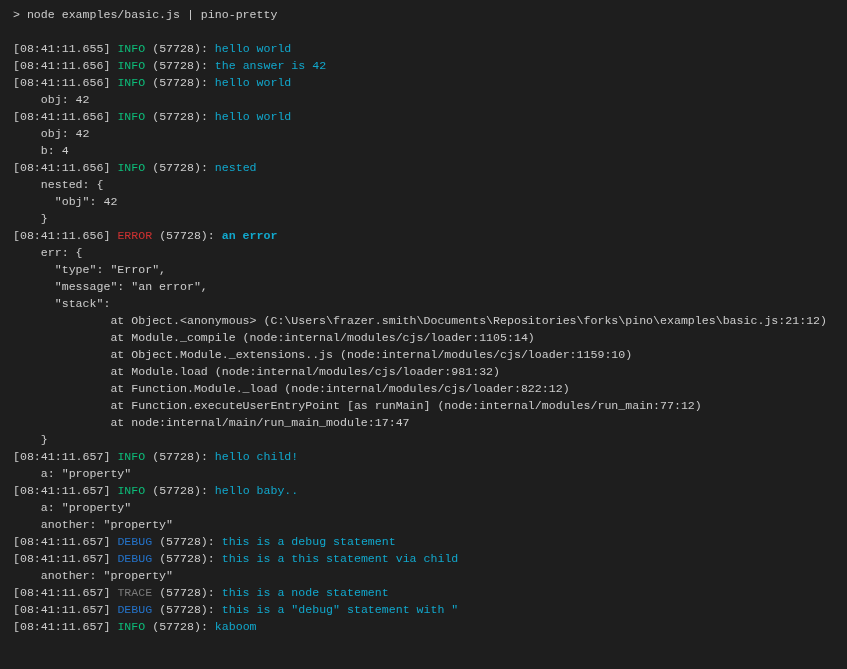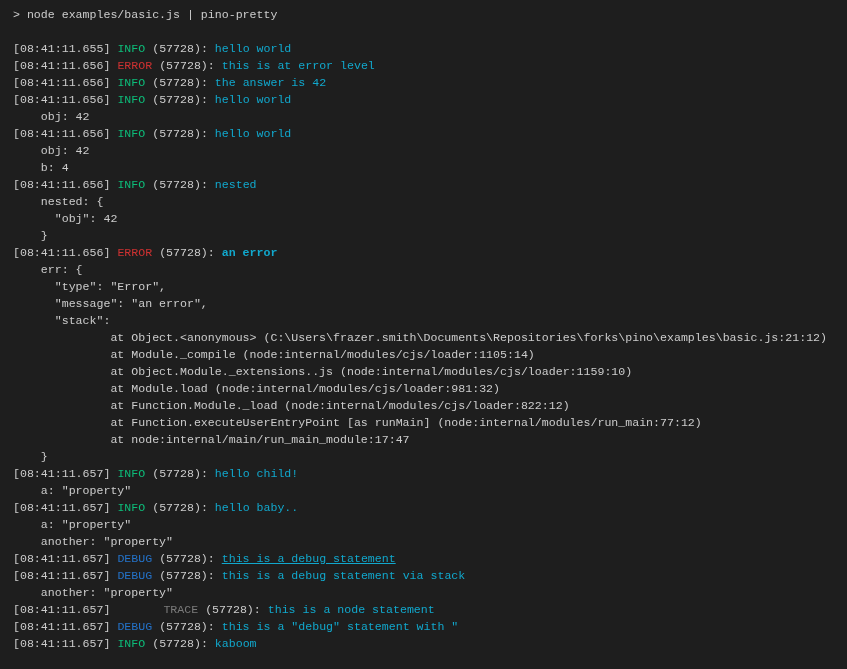--- a/index.html
+++ b/index.html
@@ -25,21 +25,20 @@
   }
 </style>
 </head>
 <body>
 
 <div class="terminal">
   <div>
       <div class="line"><span style="color: rgb(204, 204, 204);">&gt; node examples/basic.js | pino-pretty</span></div>
       <div class="line"></div>
       <div class="line"><span style="color: rgb(204, 204, 204);">[08:41:11.655] </span><span style="color: rgb(13, 188, 121);">INFO</span><span style="color: rgb(204, 204, 204);"> (57728): </span><span style="color: rgb(17, 168, 205);">hello world</span></div>
-      <div class="line"><span style="color: rgb(204, 204, 204);">[08:41:11.656] </span><span style="color: rgb(205, 49, 49);">ERROR</span><span style="color: rgb(204, 204, 204);"> (57728): </span><span style="color: rgb(17, 168, 205);">this is at error level</span></div>
       <div class="line"><span style="color: rgb(204, 204, 204);">[08:41:11.656] </span><span style="color: rgb(13, 188, 121);">INFO</span><span style="color: rgb(204, 204, 204);"> (57728): </span><span style="color: rgb(17, 168, 205);">the answer is 42</span></div>
       <div class="line"><span style="color: rgb(204, 204, 204);">[08:41:11.656] </span><span style="color: rgb(13, 188, 121);">INFO</span><span style="color: rgb(204, 204, 204);"> (57728): </span><span style="color: rgb(17, 168, 205);">hello world</span></div>
       <div class="line"><span style="color: rgb(204, 204, 204);">    obj: 42</span></div>
       <div class="line"><span style="color: rgb(204, 204, 204);">[08:41:11.656] </span><span style="color: rgb(13, 188, 121);">INFO</span><span style="color: rgb(204, 204, 204);"> (57728): </span><span style="color: rgb(17, 168, 205);">hello world</span></div>
       <div class="line"><span style="color: rgb(204, 204, 204);">    obj: 42</span></div>
       <div class="line"><span style="color: rgb(204, 204, 204);">    b: 4</span></div>
       <div class="line"><span style="color: rgb(204, 204, 204);">[08:41:11.656] </span><span style="color: rgb(13, 188, 121);">INFO</span><span style="color: rgb(204, 204, 204);"> (57728): </span><span style="color: rgb(17, 168, 205);">nested</span></div>
       <div class="line"><span style="color: rgb(204, 204, 204);">    nested: {</span></div>
       <div class="line"><span style="color: rgb(204, 204, 204);">      "obj": 42</span></div>
       <div class="line"><span style="color: rgb(204, 204, 204);">    }</span></div>
@@ -54,20 +53,20 @@
       <div class="line"><span style="color: rgb(204, 204, 204);">              at Module.load (node:internal/modules/cjs/loader:981:32)</span></div>
       <div class="line"><span style="color: rgb(204, 204, 204); text-align: right;">              at Function.Module._load (node:internal/modules/cjs/loader:822:12)</span></div>
       <div class="line"><span style="color: rgb(204, 204, 204);">              at Function.executeUserEntryPoint [as runMain] (node:internal/modules/run_main:77:12)</span></div>
       <div class="line"><span style="color: rgb(204, 204, 204);">              at node:internal/main/run_main_module:17:47</span></div>
       <div class="line"><span style="color: rgb(204, 204, 204);">    }</span></div>
       <div class="line"><span style="color: rgb(204, 204, 204);">[08:41:11.657] </span><span style="color: rgb(13, 188, 121);">INFO</span><span style="color: rgb(204, 204, 204);"> (57728): </span><span style="color: rgb(17, 168, 205);">hello child!</span></div>
       <div class="line"><span style="color: rgb(204, 204, 204);">    a: "property"</span></div>
       <div class="line"><span style="color: rgb(204, 204, 204);">[08:41:11.657] </span><span style="color: rgb(13, 188, 121);">INFO</span><span style="color: rgb(204, 204, 204);"> (57728): </span><span style="color: rgb(17, 168, 205);">hello baby..</span></div>
       <div class="line"><span style="color: rgb(204, 204, 204);">    a: "property"</span></div>
       <div class="line"><span style="color: rgb(204, 204, 204);">    another: "property"</span></div>
-      <div class="line"><span style="color: rgb(204, 204, 204);">[08:41:11.657] </span><span style="color: rgb(36, 114, 200);">DEBUG</span><span style="color: rgb(204, 204, 204);"> (57728): </span><span style="color: rgb(17, 168, 205); text-decoration: underline;">this is a debug statement</span></div>
-      <div class="line"><span style="color: rgb(204, 204, 204);">[08:41:11.657] </span><span style="color: rgb(36, 114, 200);">DEBUG</span><span style="color: rgb(204, 204, 204);"> (57728): </span><span style="color: rgb(17, 168, 205);">this is a debug statement via stack</span></div>
+      <div class="line"><span style="color: rgb(204, 204, 204);">[08:41:11.657] </span><span style="color: rgb(36, 114, 200);">DEBUG</span><span style="color: rgb(204, 204, 204);"> (57728): </span><span style="color: rgb(17, 168, 205);">this is a debug statement</span></div>
+      <div class="line"><span style="color: rgb(204, 204, 204);">[08:41:11.657] </span><span style="color: rgb(36, 114, 200);">DEBUG</span><span style="color: rgb(204, 204, 204);"> (57728): </span><span style="color: rgb(17, 168, 205);">this is a this statement via child</span></div>
       <div class="line"><span style="color: rgb(204, 204, 204);">    another: "property"</span></div>
-      <div class="line"><span style="color: rgb(204, 204, 204);">[08:41:11.657] </span><span style="color: rgb(122, 122, 122); margin-left: 46px;">TRACE</span><span style="color: rgb(204, 204, 204);"> (57728): </span><span style="color: rgb(17, 168, 205);">this is a node statement</span></div>
+      <div class="line"><span style="color: rgb(204, 204, 204);">[08:41:11.657] </span><span style="color: rgb(122, 122, 122);">TRACE</span><span style="color: rgb(204, 204, 204);"> (57728): </span><span style="color: rgb(17, 168, 205);">this is a node statement</span></div>
       <div class="line"><span style="color: rgb(204, 204, 204);">[08:41:11.657] </span><span style="color: rgb(36, 114, 200);">DEBUG</span><span style="color: rgb(204, 204, 204);"> (57728): </span><span style="color: rgb(17, 168, 205);">this is a "debug" statement with "</span></div>
       <div class="line"><span style="color: rgb(204, 204, 204);">[08:41:11.657] </span><span style="color: rgb(13, 188, 121);">INFO</span><span style="color: rgb(204, 204, 204);"> (57728): </span><span style="color: rgb(17, 168, 205);">kaboom</span></div>
     </div>
 </div>
 
 </body></html>

